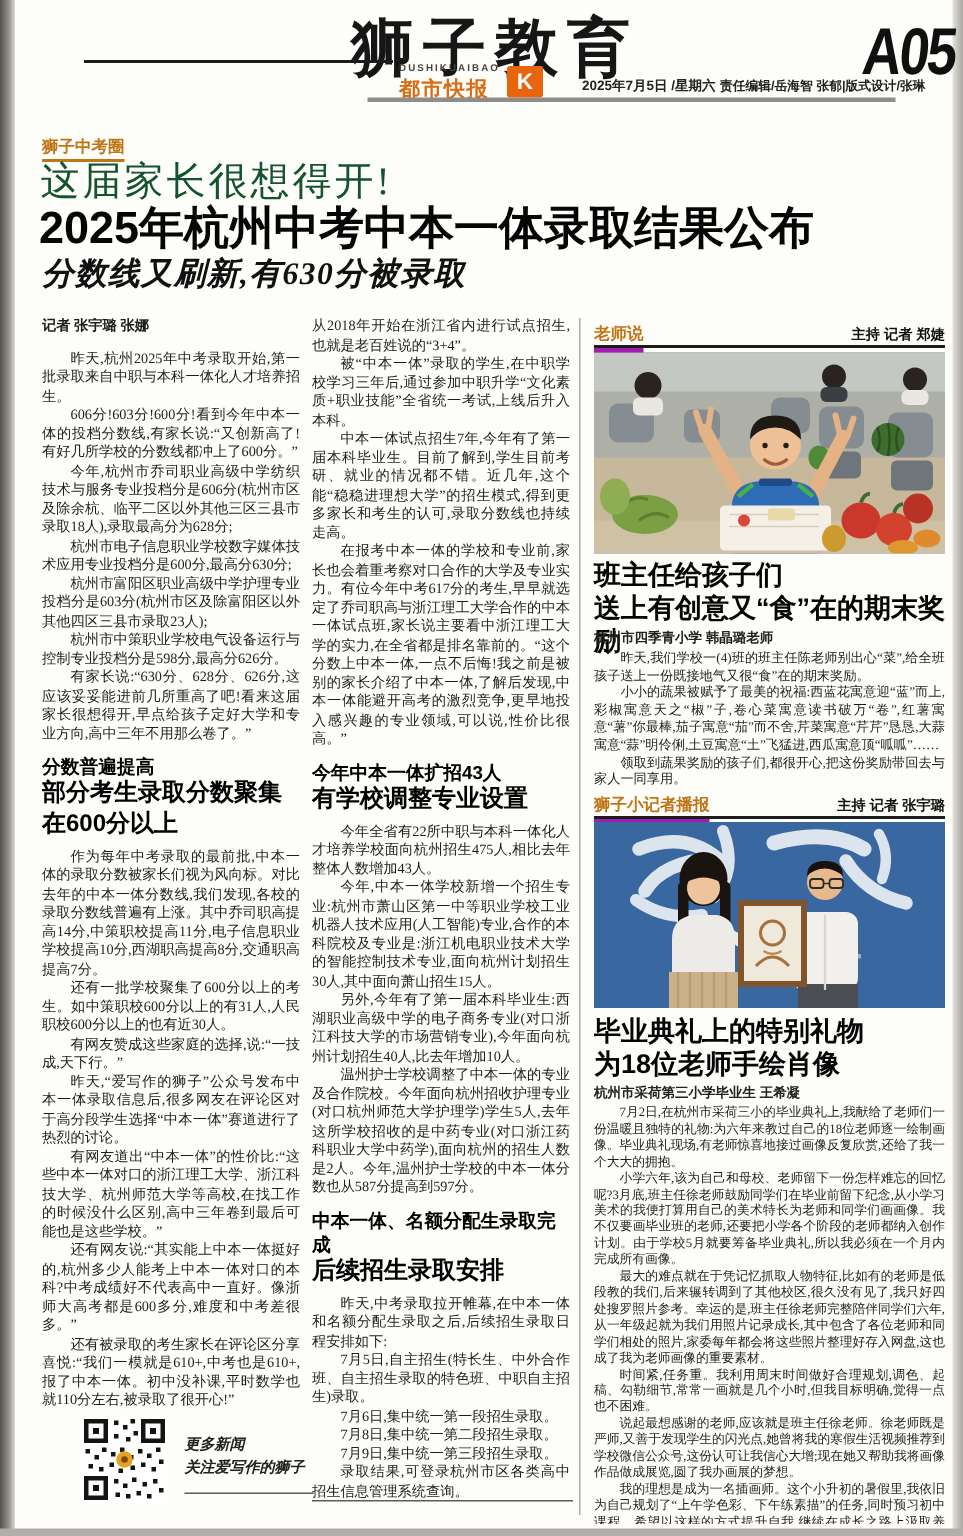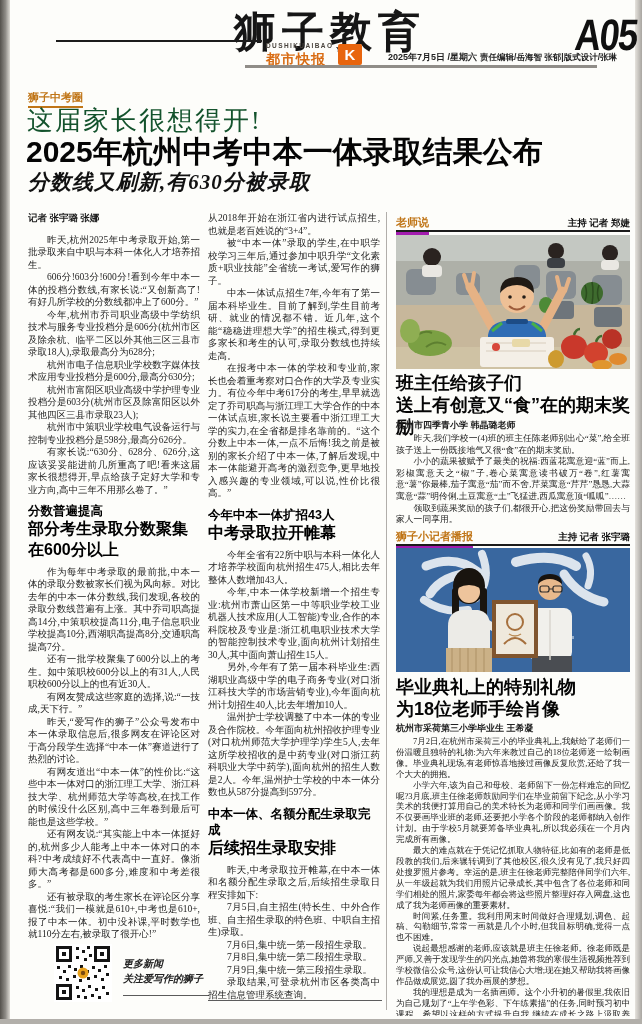--- a/index.html
+++ b/index.html
@@ -185,26 +185,26 @@
       <circle cx="29" cy="29" r="2.2" fill="#7a4a12"></circle>
     </svg>
     <div class="qrcap">
       <div>更多新闻</div>
       <div>关注爱写作的狮子</div>
     </div>
   </div>
 
   <div class="abs col col2">
     <p class="cont">从2018年开始在浙江省内进行试点招生,也就是老百姓说的“3+4”。</p>
-    <p>被“中本一体”录取的学生,在中职学校学习三年后,通过参加中职升学“文化素质+职业技能”全省统一考试,爱写作的狮子。</p>
+    <p>被“中本一体”录取的学生,在中职学校学习三年后,通过参加中职升学“文化素质+职业技能”全省统一考试,上线后升入本科。</p>
     <p>中本一体试点招生7年,今年有了第一届本科毕业生。目前了解到,学生目前考研、就业的情况都不错。近几年,这个能“稳稳进理想大学”的招生模式,得到更多家长和考生的认可,录取分数线也持续走高。</p>
     <p>在报考中本一体的学校和专业前,家长也会着重考察对口合作的大学及专业实力。有位今年中考617分的考生,早早就选定了乔司职高与浙江理工大学合作的中本一体试点班,家长说主要看中浙江理工大学的实力,在全省都是排名靠前的。“这个分数上中本一体,一点不后悔!我之前是被别的家长介绍了中本一体,了解后发现,中本一体能避开高考的激烈竞争,更早地投入感兴趣的专业领域,可以说,性价比很高。”</p>
     <div class="subhead">
       <div class="s1">今年中本一体扩招43人</div>
-      <div class="s2">中考录取拉开帷幕</div>
+      <div class="s2">有学校调整专业设置</div>
     </div>
     <p>今年全省有22所中职与本科一体化人才培养学校面向杭州招生475人,相比去年整体人数增加43人。</p>
     <p>今年,中本一体学校新增一个招生专业:杭州市萧山区第一中等职业学校工业机器人技术应用(人工智能)专业,合作的本科院校及专业是:浙江机电职业技术大学的智能控制技术专业,面向杭州计划招生30人,其中面向萧山招生15人。</p>
     <p>另外,今年有了第一届本科毕业生:西湖职业高级中学的电子商务专业(对口浙江科技大学的市场营销专业),今年面向杭州计划招生40人,比去年增加10人。</p>
     <p>温州护士学校调整了中本一体的专业及合作院校。今年面向杭州招收护理专业(对口杭州师范大学护理学)学生5人,去年这所学校招收的是中药专业(对口浙江药科职业大学中药学),面向杭州的招生人数是2人。今年,温州护士学校的中本一体分数也从587分提高到597分。</p>
     <div class="subhead">
       <div class="s1">中本一体、名额分配生录取完成</div>
       <div class="s2">后续招生录取安排</div>
     </div>
     <p>昨天,中考录取拉开帷幕,在中本一体和名额分配生录取之后,后续招生录取日程安排如下:</p>

